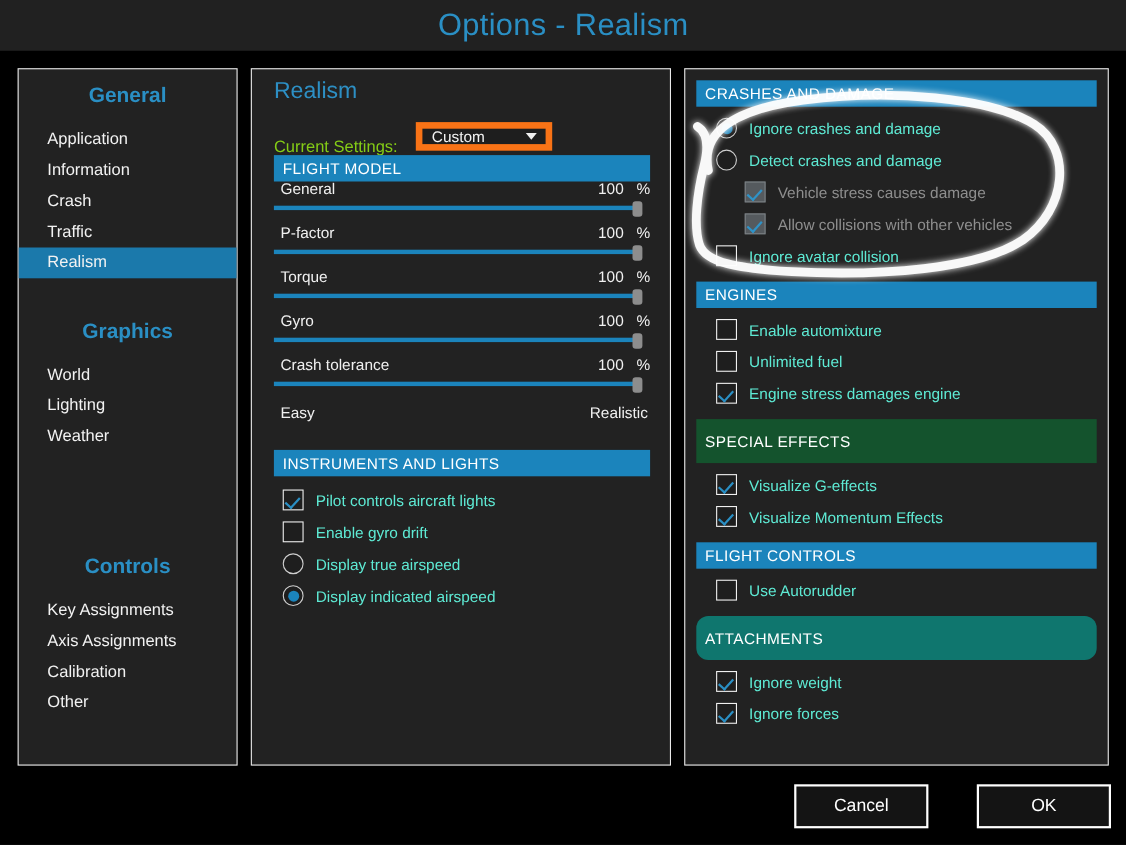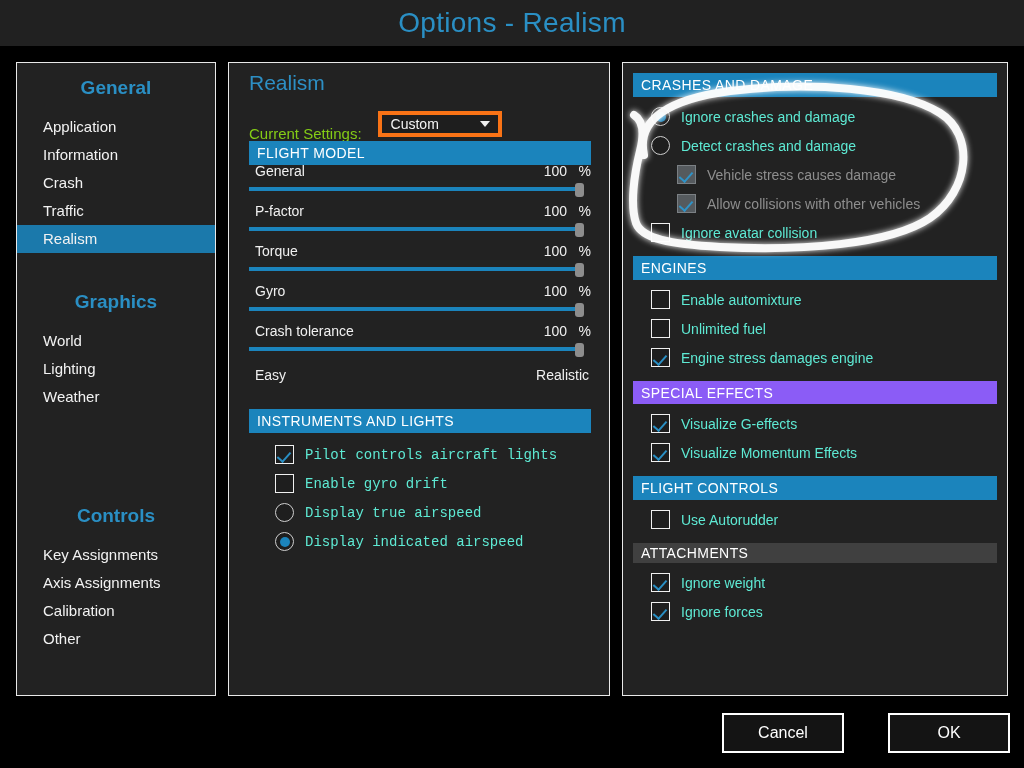--- a/index.html
+++ b/index.html
@@ -50,21 +50,21 @@
   .side-group{margin-top:0;}
 
   
   .pane-title{
     position:absolute;left:20px;top:8px;
     color:#2d8fc4;font-size:21px;
   }
   .cs-row{position:absolute;left:20px;top:42px;display:flex;align-items:center;}
   .cs-label{color:#84cc16;font-size:15px;margin-right:16px;margin-top:20px;}
   .combo{
-    width:124px;height:26px;border:4px solid #f97316;background:#1e1e1e;
+    width:124px;height:26px;border:6px solid #f97316;background:#1e1e1e;
     box-sizing:border-box;display:flex;align-items:center;
     padding:0 6px 0 9px;position:relative;
   }
   .combo .val{color:#f4f4f4;font-size:14px;flex:1;}
   .combo .arrow{
     width:0;height:0;border-left:5px solid transparent;border-right:5px solid transparent;
     border-top:6px solid #f0f0f0;margin-right:2px;
   }
 
   .sect{
@@ -226,21 +226,21 @@
           </div>
         </div>
         <div class="endlabels">
           <span class="l">Easy</span>
           <span class="r">Realistic</span>
         </div>
       </div>
 
     <div class="sect" id="instr-header" style="top: 346px;">INSTRUMENTS AND LIGHTS</div>
 
-    <div id="instr-list" style="position: absolute; left: 46px; width: 330px; top: 382px; font-family: Liberation Mono, monospace;">
+    <div id="instr-list" style="position: absolute; left: 28px; width: 330px; top: 382px;">
         <div class="opt">
           <span class="cb checked"></span>
           <span class="lbl">Pilot controls aircraft lights</span>
         </div>
         <div class="opt">
           <span class="cb"></span>
           <span class="lbl">Enable gyro drift</span>
         </div>
         <div class="opt">
           <span class="rb"></span>
@@ -286,39 +286,39 @@
           </div>
           <div class="opt">
             <span class="cb"></span>
             <span class="lbl">Unlimited fuel</span>
           </div>
           <div class="opt">
             <span class="cb checked"></span>
             <span class="lbl">Engine stress damages engine</span>
           </div>
         </div>
-        <div style="margin: 0px 10px 10px; height: 23px; background: #8b5cf6; color: rgb(255, 255, 255); font-size: 14px; letter-spacing: 0.4px; display: flex; align-items: center; padding-left: 8px;">SPECIAL EFFECTS</div>
+        <div style="margin: 0px 10px 10px; height: 40px; background: #14532d; color: rgb(255, 255, 255); font-size: 14px; letter-spacing: 0.4px; display: flex; align-items: center; padding-left: 8px;">SPECIAL EFFECTS</div>
         <div style="margin: 0px 0px 14px 28px;">
           <div class="opt">
             <span class="cb checked"></span>
             <span class="lbl">Visualize G-effects</span>
           </div>
           <div class="opt">
             <span class="cb checked"></span>
             <span class="lbl">Visualize Momentum Effects</span>
           </div>
         </div>
         <div style="margin: 0px 10px 10px; height: 24px; background: rgb(27, 132, 188); color: rgb(255, 255, 255); font-size: 14px; letter-spacing: 0.4px; display: flex; align-items: center; padding-left: 8px;">FLIGHT CONTROLS</div>
         <div style="margin: 0px 0px 14px 28px;">
           <div class="opt">
             <span class="cb"></span>
             <span class="lbl">Use Autorudder</span>
           </div>
         </div>
-        <div style="margin: 0px 10px 10px; height: 20px; background: #404040; color: rgb(255, 255, 255); font-size: 14px; letter-spacing: 0.4px; display: flex; align-items: center; padding-left: 8px;">ATTACHMENTS</div>
+        <div style="margin: 0px 10px 10px; height: 40px; background: #0f766e; color: rgb(255, 255, 255); font-size: 14px; letter-spacing: 0.4px; display: flex; align-items: center; padding-left: 8px; border-radius: 11px;">ATTACHMENTS</div>
         <div style="margin: 0px 0px 14px 28px; text-align: center;">
           <div class="opt">
             <span class="cb checked"></span>
             <span class="lbl">Ignore weight</span>
           </div>
           <div class="opt">
             <span class="cb checked"></span>
             <span class="lbl">Ignore forces</span>
           </div>
         </div>

